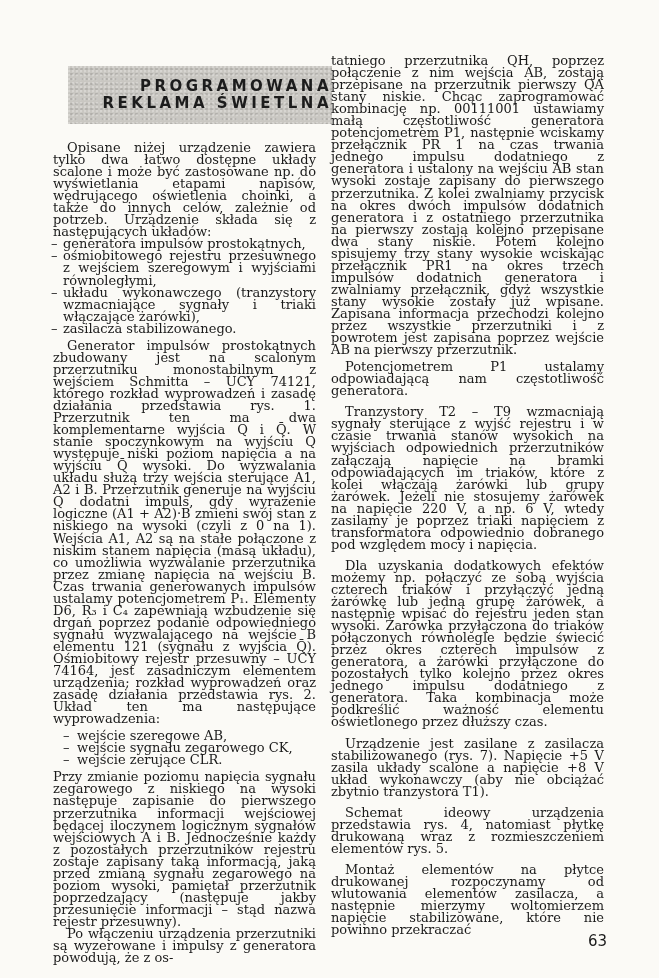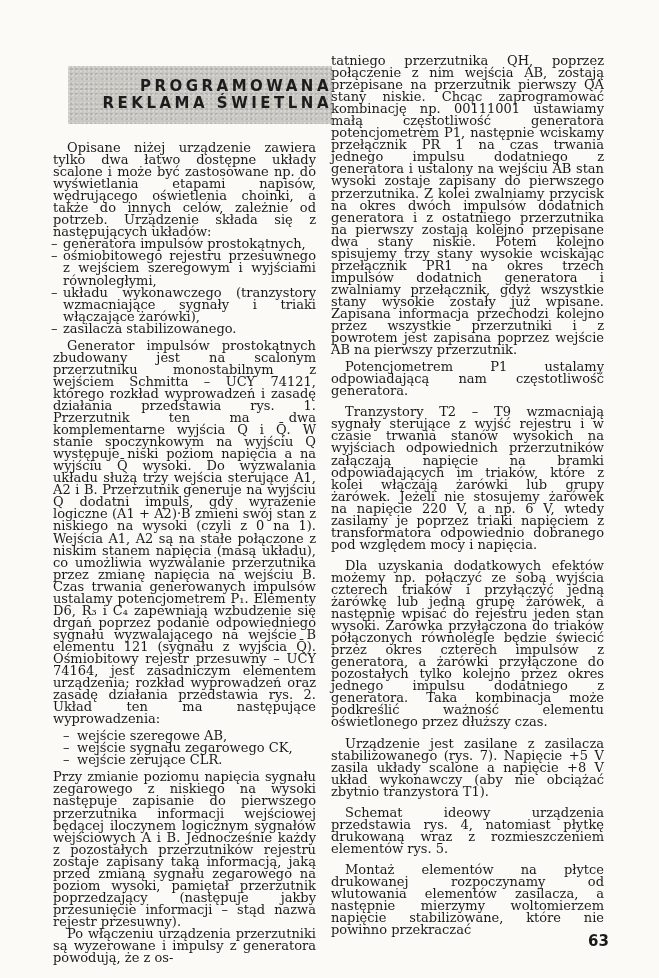--- a/index.html
+++ b/index.html
@@ -34,21 +34,21 @@
   p.noind { text-indent: 0; }
   p.gap { margin-top: 5px; }
   p.gapbig { margin-top: 9px; }
   ul { margin: 0; padding: 0; list-style: none; }
   ul li { position: relative; padding-left: 10px; }
   ul li::before { content: "–"; position: absolute; left: -2px; }
   ul.indented li { padding-left: 24px; }
   ul.indented li::before { left: 10px; }
   .page-number {
     position: absolute; left: 588px; top: 932px;
-    font-family: "DejaVu Sans", sans-serif; font-weight: bold; font-size: 15px;
+    font-family: "DejaVu Sans", sans-serif; font-weight: normal; font-size: 15px;
   }
 </style>
 </head>
 <body>
 
 <div class="page">
 
   <div class="title-box">
     <div class="title-line">PROGRAMOWANA</div>
     <div class="title-line">REKLAMA ŚWIETLNA</div>

